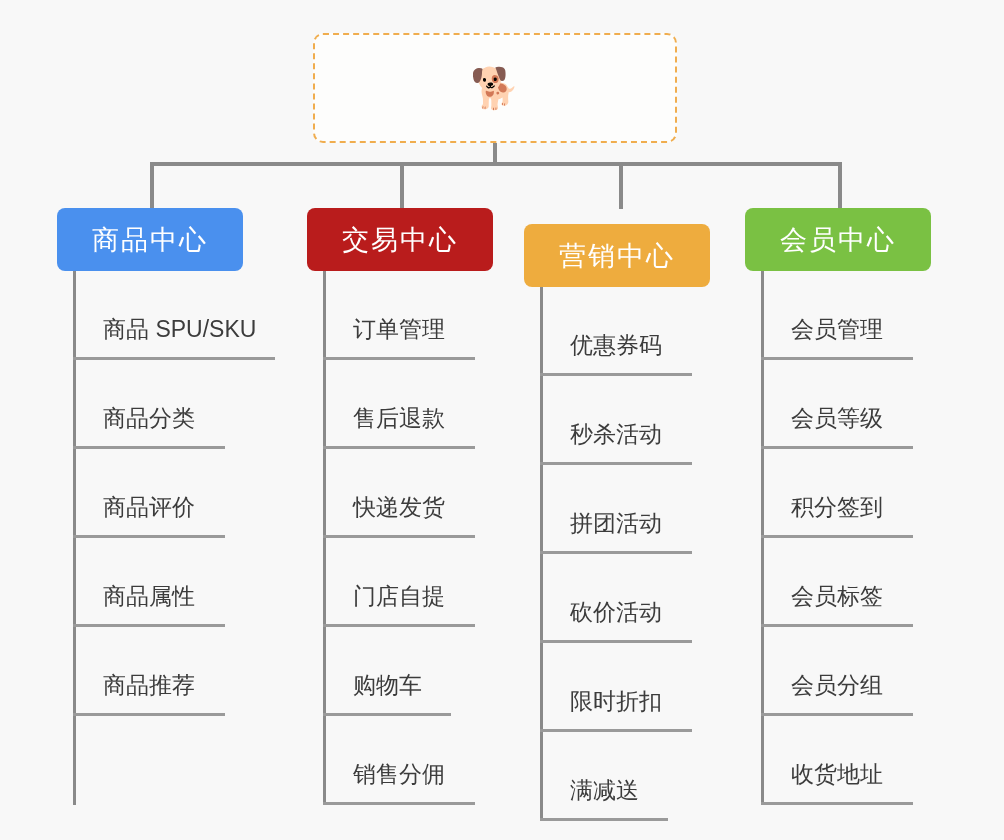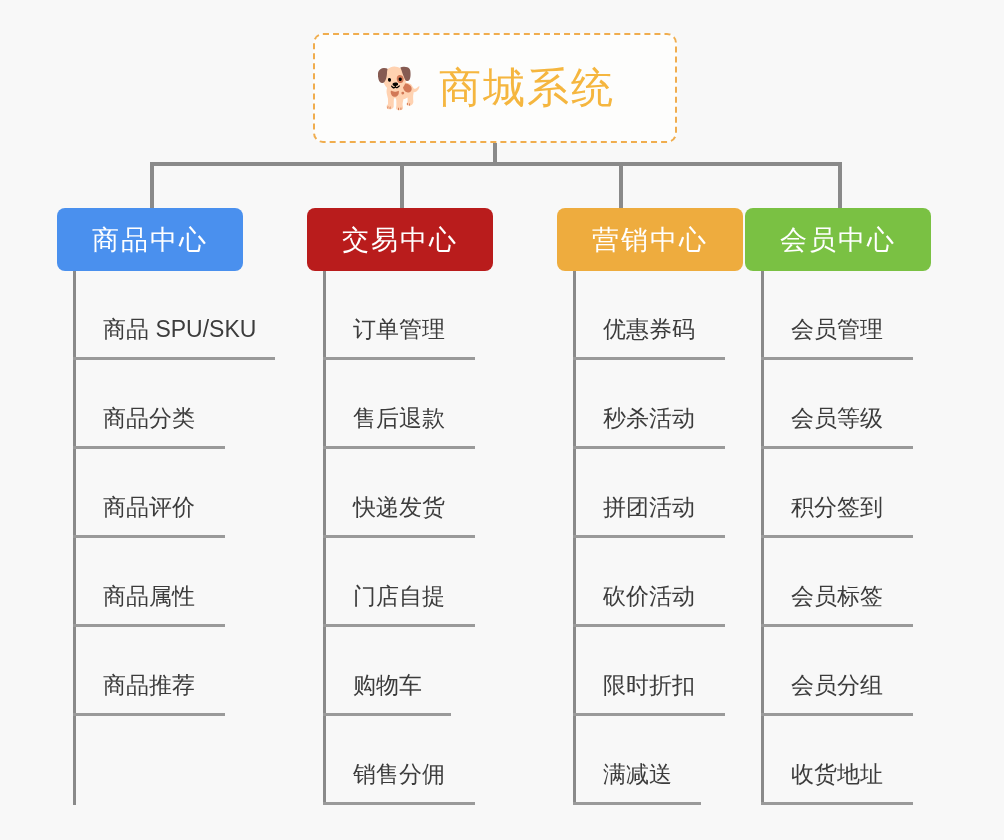--- a/index.html
+++ b/index.html
@@ -99,21 +99,20 @@
     background: #9a9a9a;
   }
 </style>
 </head>
 <body>
 
 <div id="stage">
 
   <div id="root-node">
     <span id="root-emoji">🐕</span>
-    <span id="root-title">商城系统</span>
   </div>
 
   <div class="conn" id="root-stem"></div>
   <div class="conn" id="bus"></div>
   <div class="conn drop" style="left:150px"></div>
   <div class="conn drop" style="left:400px"></div>
   <div class="conn drop" style="left:619px"></div>
   <div class="conn drop" style="left:838px"></div>
 
   <div id="columns-host">
@@ -170,21 +169,21 @@
           <div class="leaf">
             <span class="leaf-label">购物车</span>
             <div class="leaf-rule" style="width: 128px;"></div>
           </div>
           <div class="leaf">
             <span class="leaf-label">销售分佣</span>
             <div class="leaf-rule" style="width: 152px;"></div>
           </div>
         </div>
       </div>
-      <div class="column" style="left: 557px;">
+      <div class="column" style="left: 524px; margin-top: 16px;">
         <div class="cat-head" style="background: rgb(238, 172, 62);">
           <span>营销中心</span>
         </div>
         <div class="trunk" style="height: 534px;"></div>
         <div class="leaves">
           <div class="leaf">
             <span class="leaf-label">优惠券码</span>
             <div class="leaf-rule" style="width: 152px;"></div>
           </div>
           <div class="leaf">

